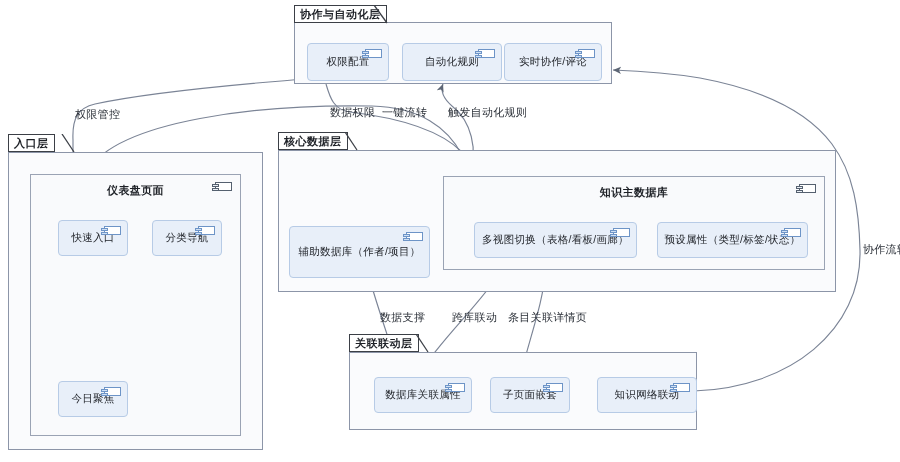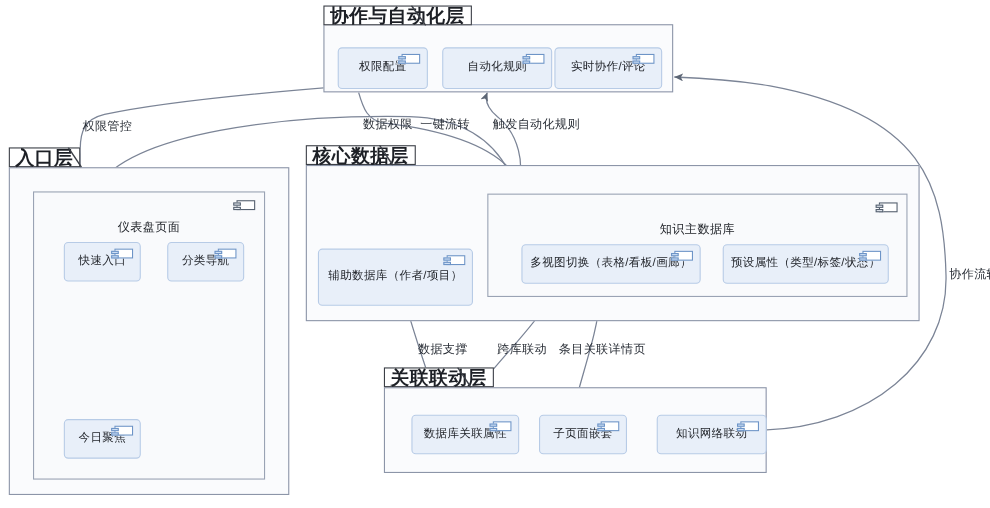--- a/index.html
+++ b/index.html
@@ -10,30 +10,30 @@
   #stage{position:relative;width:900px;height:462px;}
 
   
   #edges{position:absolute;left:0;top:0;width:900px;height:462px;}
 
   
   .pkg{position:absolute;box-sizing:border-box;border:1.3px solid #8c95a8;
        background:#fafbfd;}
   .pkg-tab{position:absolute;box-sizing:border-box;
        border:1.3px solid #3b3f46;background:#ffffff;
-       font-size:17px;font-weight:bold;color:#1d2026;
+       font-size:11px;font-weight:bold;color:#1d2026;
        display:flex;align-items:center;padding:0 5px 0 5px;
        white-space:nowrap;letter-spacing:.5px;z-index:4;}
   .pkg-tab-slant{position:absolute;z-index:4;}
 
   
   .cbox{position:absolute;box-sizing:border-box;border:1.2px solid #9aa3b4;
         background:#f9fafc;}
   .cbox-title{position:absolute;left:0;right:0;top:8px;text-align:center;
-        font-size:11px;font-weight:normal;color:#1d2026;letter-spacing:.4px;margin-top:16px;}
+        font-size:11px;font-weight:bold;color:#1d2026;letter-spacing:.4px;}
 
   
   .node{position:absolute;box-sizing:border-box;
         border:1.2px solid #b7cbe6;background:#e8eff9;border-radius:4px;
         display:flex;align-items:center;justify-content:center;
         font-size:10.5px;color:#1d2026;text-align:left;
         letter-spacing:.3px;line-height:1.25;padding:4px 6px;}
 
   
   .cicon{position:absolute;width:17px;height:9px;box-sizing:border-box;

